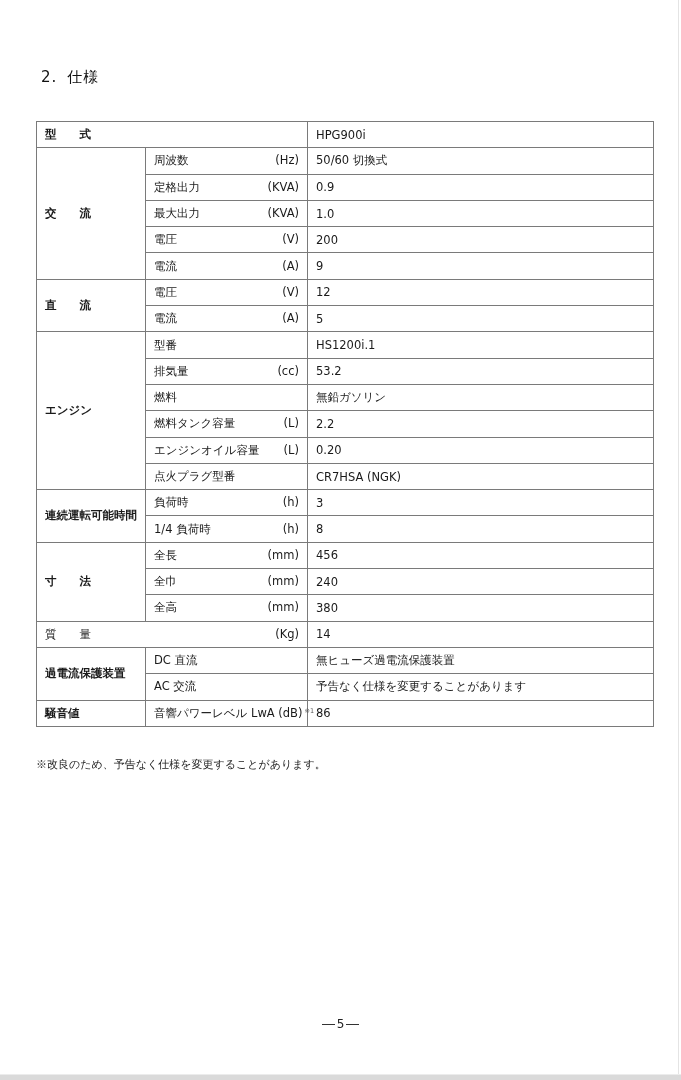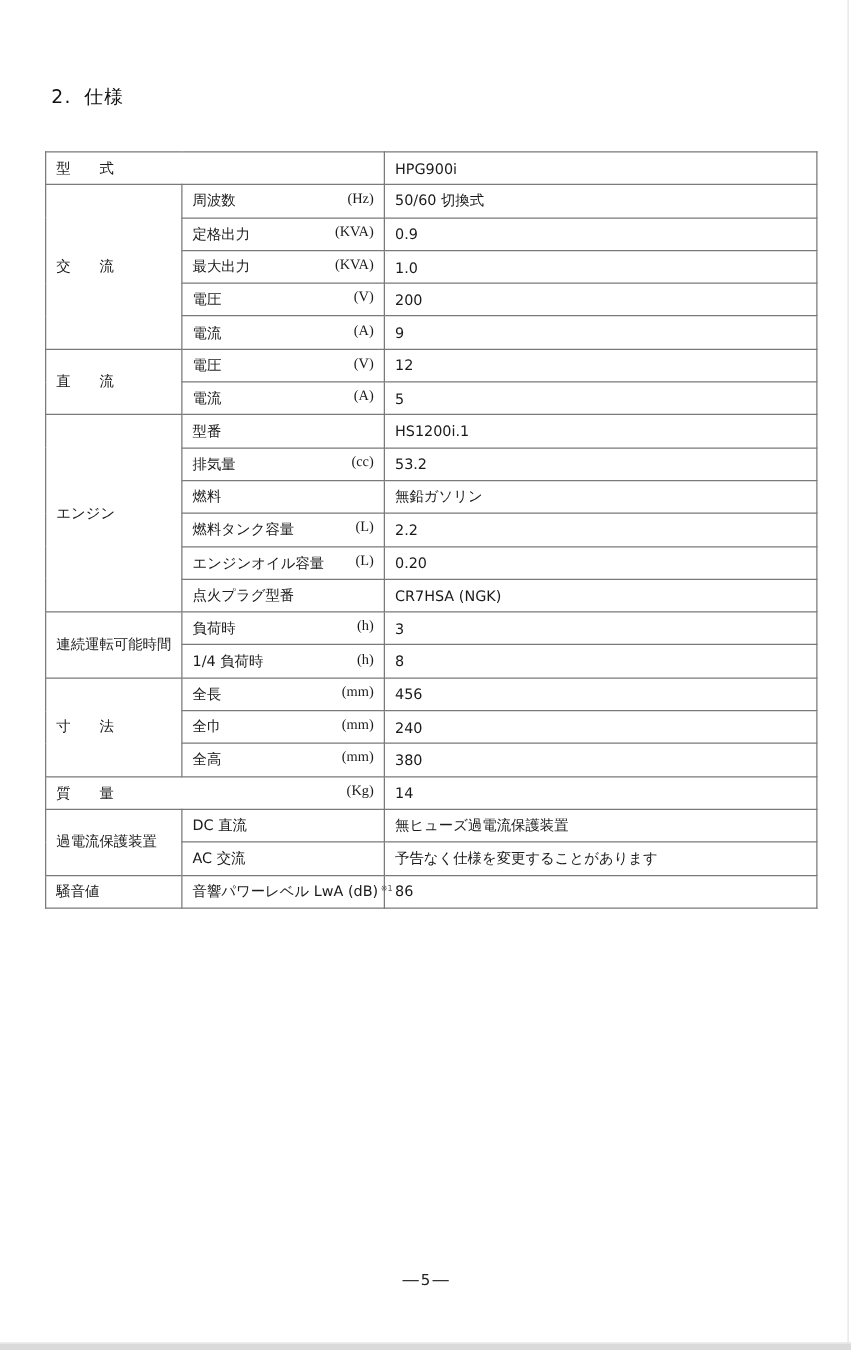--- a/index.html
+++ b/index.html
@@ -27,24 +27,24 @@
       width: 617px; border-collapse: collapse; table-layout: fixed;
       font-size: 11.5px;
     }
     table.spec td {
       border: 1px solid #7a7a7a; height: 26.3px; padding: 0 8px;
       box-sizing: border-box; vertical-align: middle; white-space: nowrap;
     }
     col.c-group { width: 109px; }
     col.c-param { width: 162px; }
     col.c-value { width: 346px; }
-    td.group { text-align: left; }
+    td.group { text-align: left; font-weight: bold; }
     td.param { position: relative; }
     td.param .plabel { float: left; }
-    td.param .unit { float: right; font-family: Liberation Serif, serif; }
+    td.param .unit { float: right; }
     td.value { text-align: left; }
     .sup { font-size: 6.5px; vertical-align: 4px; color: #555; margin-left: 2px; }
     .notes {
       position: absolute; left: 36px; top: 754px;
       font-family: "DejaVu Serif", "Liberation Serif", serif;
       font-size: 11px; line-height: 21px; color: #222;
     }
     .page-num {
       position: absolute; left: 0; width: 681px; top: 1017px;
       text-align: center; font-size: 12px; color: #222;
@@ -235,17 +235,18 @@
       <td class="group">騒音値</td>
       <td class="param">
           <span class="plabel"><span>音響パワーレベル LwA (dB)</span><span class="sup">※1</span></span>
         </td>
       <td class="value">86</td>
     </tr>
   </tbody>
 </table>
 
 <div class="notes">
+  <div>※改良のため、予告なく仕様を変更することがあります。</div>
 </div>
 
 <div class="page-num">
   <span class="dash"></span><span>5</span><span class="dash"></span>
 </div>
 
 </body></html>

